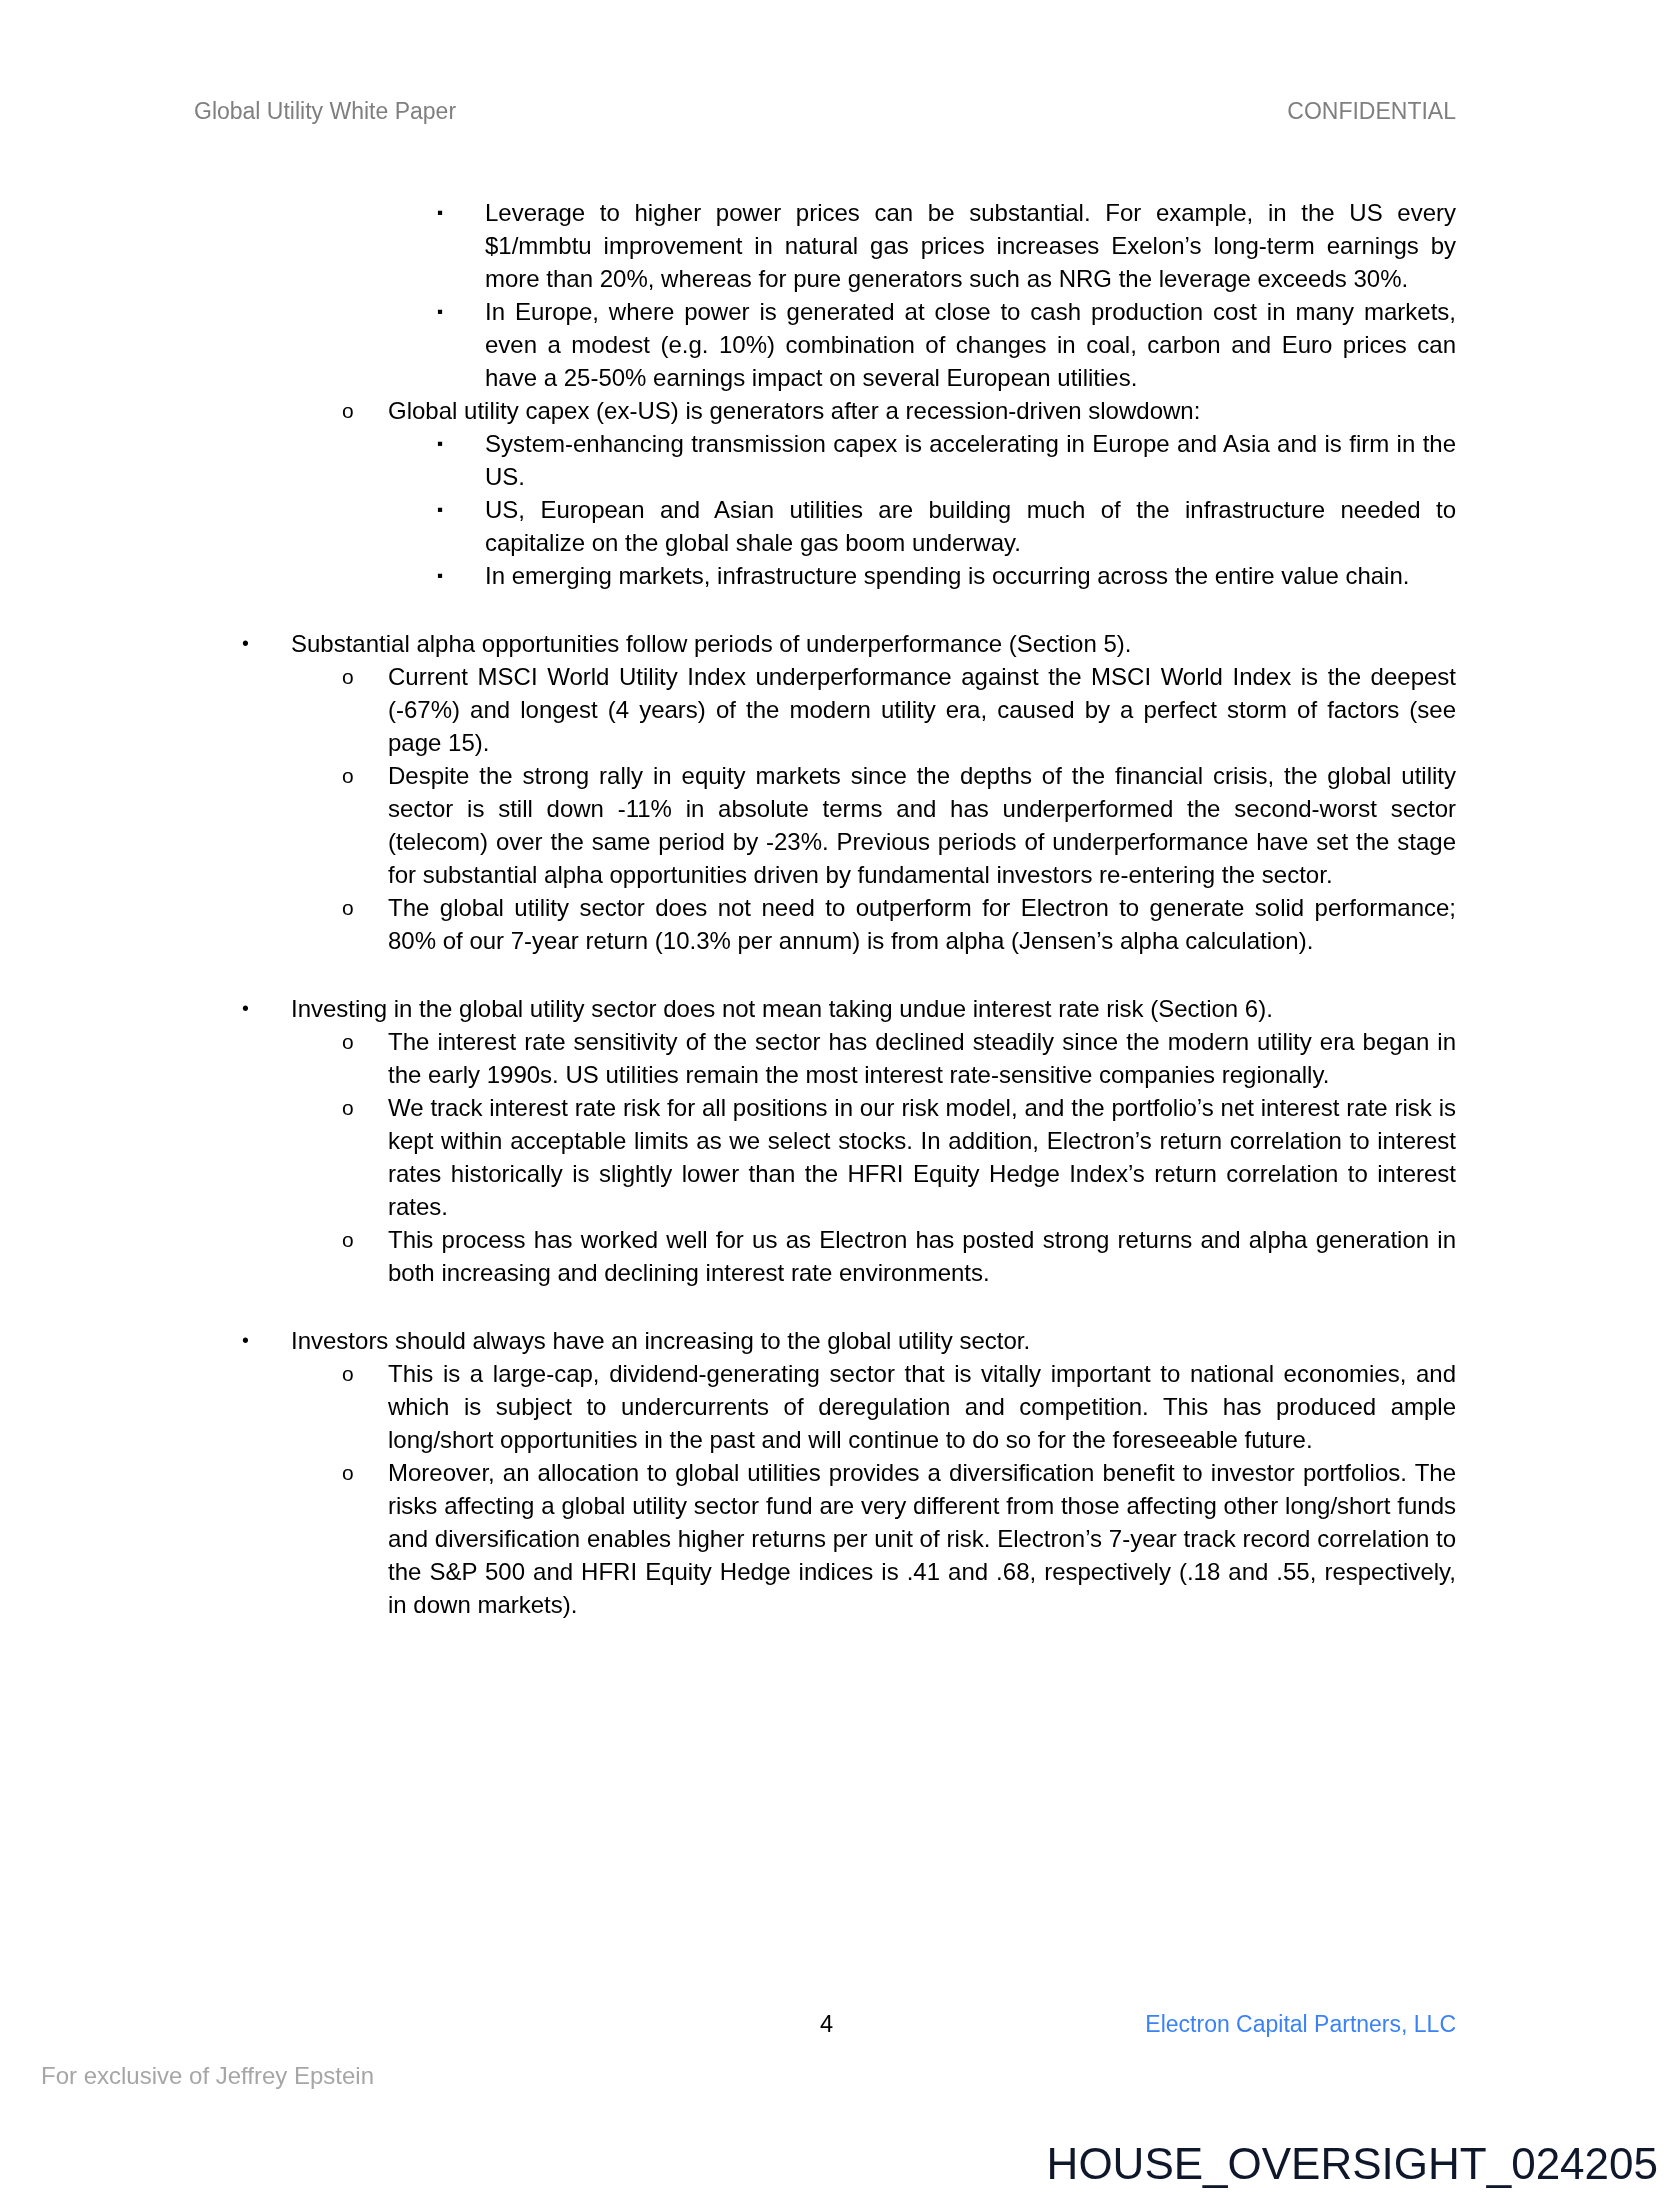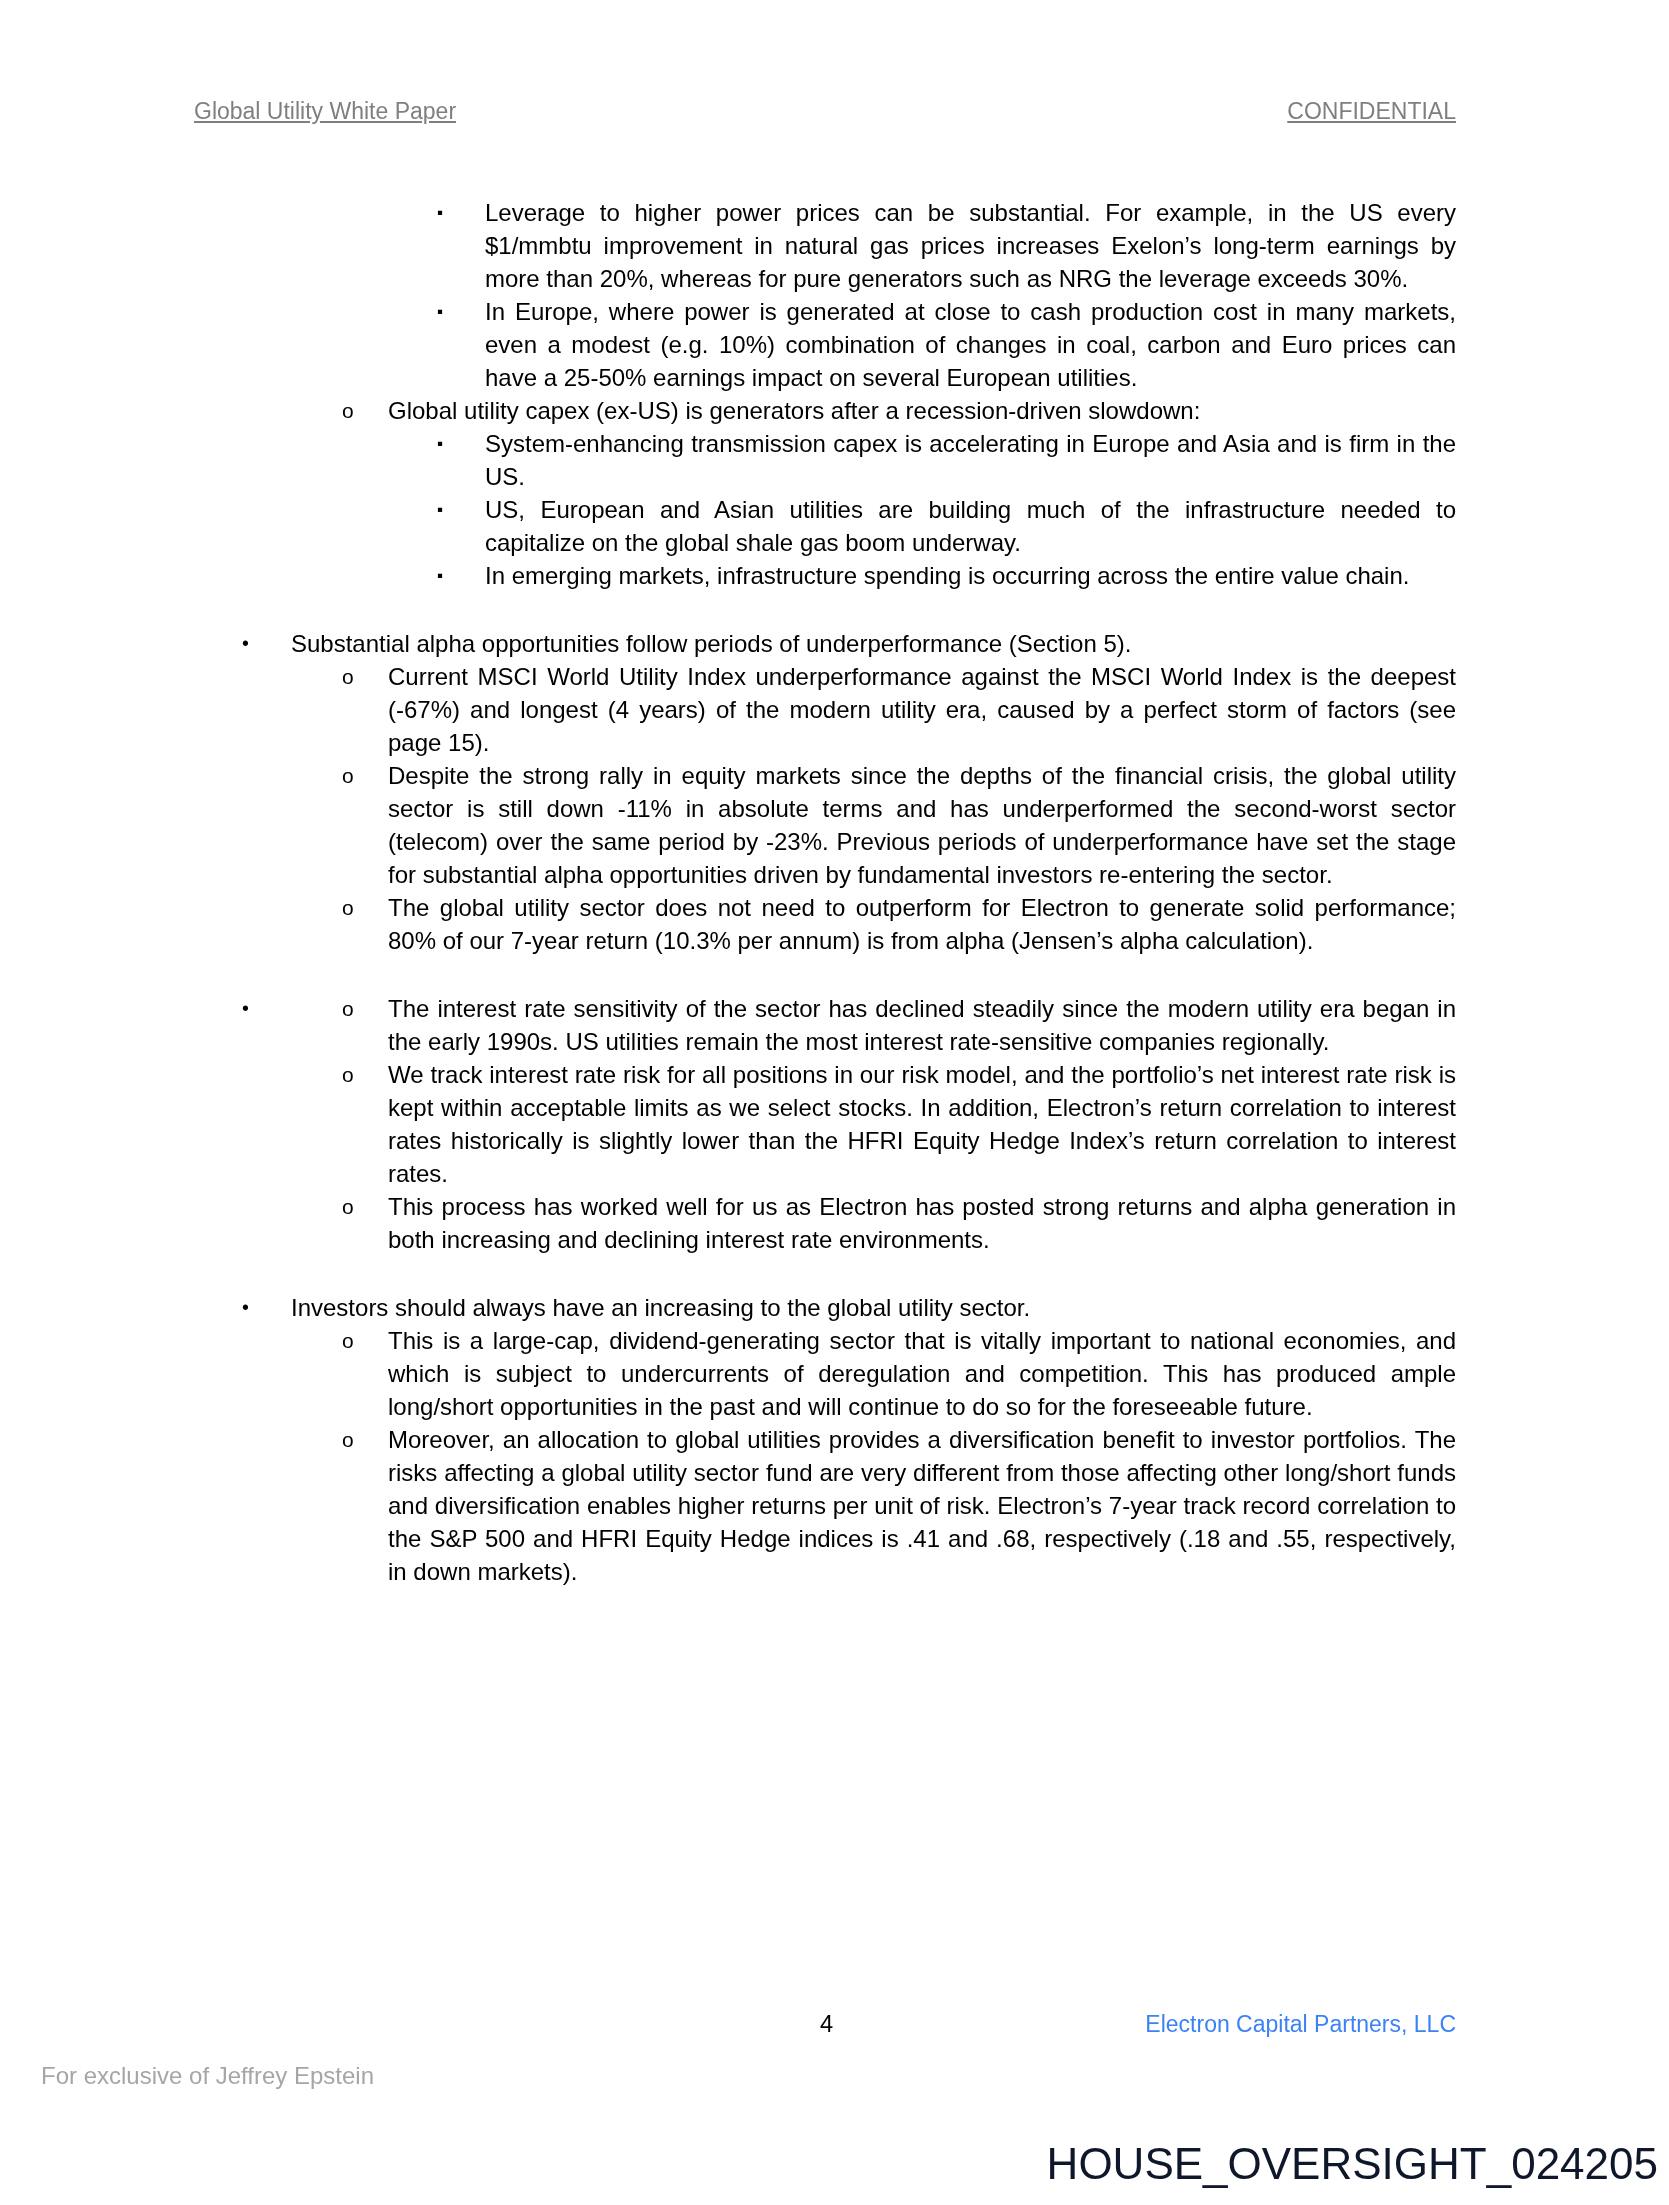--- a/index.html
+++ b/index.html
@@ -1,18 +1,18 @@
 <!DOCTYPE html>
 <html style="font-size:10.5px"><head>
 <meta charset="utf-8">
 <style>
   html, body { margin:0; padding:0; background:#ffffff; }
   body { width:1669px; height:2205px; position:relative; overflow:hidden;
          font-family:"Liberation Sans", sans-serif; color:#000; }
-  .hdr { position:absolute; top:98px; font-size:23px; color:#7f7f7f;text-decoration:underline; }
+  .hdr { position:absolute; top:98px; font-size:23px; color:#7f7f7f; }
   .hdr-left { left:194px; }
   .hdr-right { right:213px; }
   .content { position:absolute; left:0; top:196px; width:1669px; }
   .line-item { position:relative; font-size:24px; line-height:33px; text-align:justify; }
   .l1 { padding-left:291px; padding-right:213px; }
   .l2 { padding-left:388px; padding-right:213px; }
   .l3 { padding-left:485px; padding-right:213px; }
   .marker { position:absolute; top:0; }
   .l1 .marker { left:242px; font-size:19.6px; }
   .l2 .marker { left:342px; font-size:21px; }
@@ -36,21 +36,21 @@
     <div class="line-item l2"><span class="marker">o</span><span><span>Global utility capex (ex-US) is generators after a recession-driven slowdown:</span></span></div>
     <div class="line-item l3"><span class="marker">▪</span><span><span>System-enhancing transmission capex is accelerating in Europe and Asia and is firm in the US.</span></span></div>
     <div class="line-item l3"><span class="marker">▪</span><span><span>US, European and Asian utilities are building much of the infrastructure needed to capitalize on the global shale gas boom underway.</span></span></div>
     <div class="line-item l3"><span class="marker">▪</span><span><span>In emerging markets, infrastructure spending is occurring across the entire value chain.</span></span></div>
     <div class="gap"></div>
     <div class="line-item l1"><span class="marker">•</span><span><span class="bold">Substantial alpha opportunities follow periods of underperformance (Section 5)</span><span>.</span></span></div>
     <div class="line-item l2"><span class="marker">o</span><span><span>Current MSCI World Utility Index underperformance against the MSCI World Index is the deepest (-67%) and longest (4 years) of the modern utility era, caused by a perfect storm of factors (see page 15).</span></span></div>
     <div class="line-item l2"><span class="marker">o</span><span><span>Despite the strong rally in equity markets since the depths of the financial crisis, the global utility sector is still down -11% in absolute terms and has underperformed the second-worst sector (telecom) over the same period by -23%. Previous periods of underperformance have set the stage for substantial alpha opportunities driven by fundamental investors re-entering the sector.</span></span></div>
     <div class="line-item l2"><span class="marker">o</span><span><span>The global utility sector does not need to outperform for Electron to generate solid performance; 80% of our 7-year return (10.3% per annum) is from alpha (Jensen’s alpha calculation).</span></span></div>
     <div class="gap"></div>
-    <div class="line-item l1"><span class="marker">•</span></div>
+    <div class="line-item l1"><span class="marker">•</span><span><span class="bold">Investing in the global utility sector does not mean taking undue interest rate risk (Section 6)</span><span>.</span></span></div>
     <div class="line-item l2"><span class="marker">o</span><span><span>The interest rate sensitivity of the sector has declined steadily since the modern utility era began in the early 1990s. US utilities remain the most interest rate-sensitive companies regionally.</span></span></div>
     <div class="line-item l2"><span class="marker">o</span><span><span>We track interest rate risk for all positions in our risk model, and the portfolio’s net interest rate risk is kept within acceptable limits as we select stocks. In addition, </span><span class="bold">Electron’s return correlation to interest rates historically is slightly lower than the HFRI Equity Hedge Index’s return correlation to interest rates.</span></span></div>
     <div class="line-item l2"><span class="marker">o</span><span><span>This process has worked well for us as Electron has posted strong returns and alpha generation in both increasing and declining interest rate environments.</span></span></div>
     <div class="gap"></div>
     <div class="line-item l1"><span class="marker">•</span><span><span class="bold">Investors should always have an increasing to the global utility sector.</span></span></div>
     <div class="line-item l2"><span class="marker">o</span><span><span>This is a large-cap, dividend-generating sector that is vitally important to national economies, and which is subject to undercurrents of deregulation and competition. This has produced ample long/short opportunities in the past and will continue to do so for the foreseeable future.</span></span></div>
     <div class="line-item l2"><span class="marker">o</span><span><span>Moreover, </span><span class="bold">an allocation to global utilities provides a diversification benefit to investor portfolios</span><span>. The risks affecting a global utility sector fund are very different from those affecting other long/short funds and diversification enables higher returns per unit of risk. Electron’s 7-year track record correlation to the S&amp;P 500 and HFRI Equity Hedge indices is .41 and .68, respectively (.18 and .55, respectively, in down markets).</span></span></div>
   </div>
 
 <div class="ftr-page">4</div>

